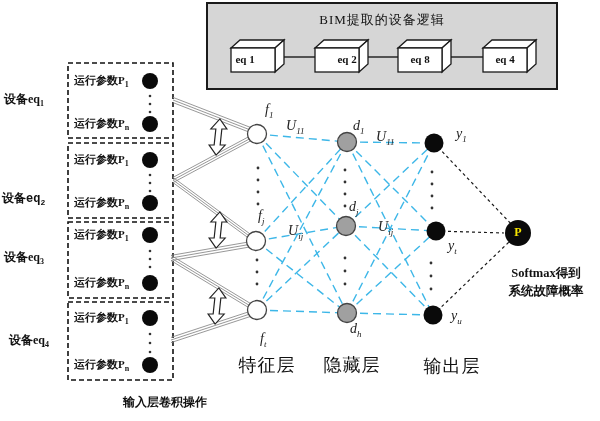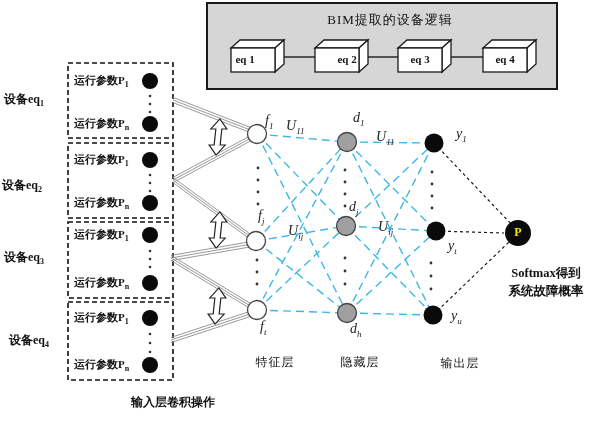--- a/index.html
+++ b/index.html
@@ -2,31 +2,31 @@
 <html><head>
 <meta charset="utf-8">
 <style>
   html,body{margin:0;padding:0;background:#fff;}
   #canvas{
     position:relative;width:600px;height:421px;background:#ffffff;
     font-family:"Liberation Serif","DejaVu Serif",serif;overflow:hidden;
   }
   #wires{position:absolute;left:0;top:0;z-index:0;}
   .txt{position:absolute;z-index:2;color:#111;white-space:nowrap;line-height:1.1;}
-  .cn{font-size:12px;padding-left:8px;}
+  .cn{font-size:12px;}
   .bold{font-weight:bold;}
   .center{text-align:center;}
   .mlabel{font-style:italic;font-size:14px;color:#222;}
   .mlabel sub{font-size:9px;font-style:italic;}
   .param sub, .dev sub{font-size:8px;}
   .param{font-size:11px;font-weight:bold;}
   .dev{font-size:12px;font-weight:bold;}
   .bim-title{font-size:13px;letter-spacing:1px;}
   .cube-label{font-size:11px;font-weight:bold;font-family:"Liberation Serif",serif;}
-  .layer-label{font-size:12px;letter-spacing:1px;}
+  .layer-label{font-size:18px;letter-spacing:1px;}
   .softmax{font-size:12.5px;font-weight:bold;}
   .p-label{font-size:12px;font-weight:bold;color:#f5e400;}
 </style>
 </head>
 <body>
 
 <div id="canvas">
 
   <svg id="wires" width="600" height="421" viewBox="0 0 600 421">
 
@@ -200,44 +200,44 @@
       <circle cx="434" cy="143" r="9.5" fill="#0a0a0a"></circle>
       <circle cx="436" cy="231" r="9.5" fill="#0a0a0a"></circle>
       <circle cx="433" cy="315" r="9.5" fill="#0a0a0a"></circle>
     </g>
     <circle cx="518" cy="233" r="13" fill="#0a0a0a"></circle>
   </svg>
 
   <div class="txt cn bim-title center" style="left:207px;top:13px;width:350px;">BIM提取的设备逻辑</div>
   <div class="txt cube-label center" style="left:231px;top:53px;width:28px;">eq 1</div>
   <div class="txt cube-label center" style="left:315px;top:53px;width:64px;">eq 2</div>
-  <div class="txt cube-label center" style="left:398px;top:53px;width:44px;">eq 3</div>
+  <div class="txt cube-label center" style="left:398px;top:53px;width:44px;">eq 8</div>
   <div class="txt cube-label center" style="left:483px;top:53px;width:44px;">eq 4</div>
 
   <div class="txt dev" style="left:4px;top:93px;"><span>设备eq</span><sub>1</sub></div>
-  <div class="txt dev" style="left:2px;top:179px;"><span>设备eq</span><sub>2</sub></div>
+  <div class="txt dev" style="left:2px;top:193px;font-family:Liberation Mono, monospace;"><span>设备eq</span><sub>2</sub></div>
   <div class="txt dev" style="left:4px;top:251px;"><span>设备eq</span><sub>3</sub></div>
   <div class="txt dev" style="left:9px;top:334px;"><span>设备eq</span><sub>4</sub></div>
 
   <div class="txt param" style="left:74px;top:74px;"><span>运行参数P</span><sub>1</sub></div>
   <div class="txt param" style="left:74px;top:117px;"><span>运行参数P</span><sub>n</sub></div>
   <div class="txt param" style="left:74px;top:153px;"><span>运行参数P</span><sub>1</sub></div>
   <div class="txt param" style="left:74px;top:196px;"><span>运行参数P</span><sub>n</sub></div>
   <div class="txt param" style="left:74px;top:228px;"><span>运行参数P</span><sub>1</sub></div>
   <div class="txt param" style="left:74px;top:276px;"><span>运行参数P</span><sub>n</sub></div>
   <div class="txt param" style="left:74px;top:311px;"><span>运行参数P</span><sub>1</sub></div>
   <div class="txt param" style="left:74px;top:358px;"><span>运行参数P</span><sub>n</sub></div>
 
   <div class="txt cn bold center" style="left:95px;top:396px;width:140px;">输入层卷积操作</div>
 
-  <div class="txt mlabel" style="left:265px;top:113px;"><span>f</span><sub>1</sub></div>
+  <div class="txt mlabel" style="left:265px;top:102px;"><span>f</span><sub>1</sub></div>
   <div class="txt mlabel" style="left:258px;top:208px;"><span>f</span><sub>j</sub></div>
-  <div class="txt mlabel" style="left:260px;top:319px;"><span>f</span><sub>t</sub></div>
-
-  <div class="txt mlabel" style="left:353px;top:110px;"><span>d</span><sub>1</sub></div>
+  <div class="txt mlabel" style="left:260px;top:331px;"><span>f</span><sub>t</sub></div>
+
+  <div class="txt mlabel" style="left:353px;top:118px;"><span>d</span><sub>1</sub></div>
   <div class="txt mlabel" style="left:349px;top:199px;"><span>d</span><sub>j</sub></div>
   <div class="txt mlabel" style="left:350px;top:321px;font-family:Liberation Serif, serif;"><span>d</span><sub>h</sub></div>
 
   <div class="txt mlabel" style="left:456px;top:126px;"><span>y</span><sub>1</sub></div>
   <div class="txt mlabel" style="left:448px;top:238px;"><span>y</span><sub>t</sub></div>
   <div class="txt mlabel" style="left:451px;top:308px;"><span>y</span><sub>u</sub></div>
 
   <div class="txt mlabel" style="left:286px;top:118px;"><span>U</span><sub>11</sub></div>
   <div class="txt mlabel" style="left:376px;top:129px;"><span>U</span><sub>11</sub></div>
   <div class="txt mlabel" style="left:288px;top:223px;"><span>U</span><sub>ij</sub></div>

